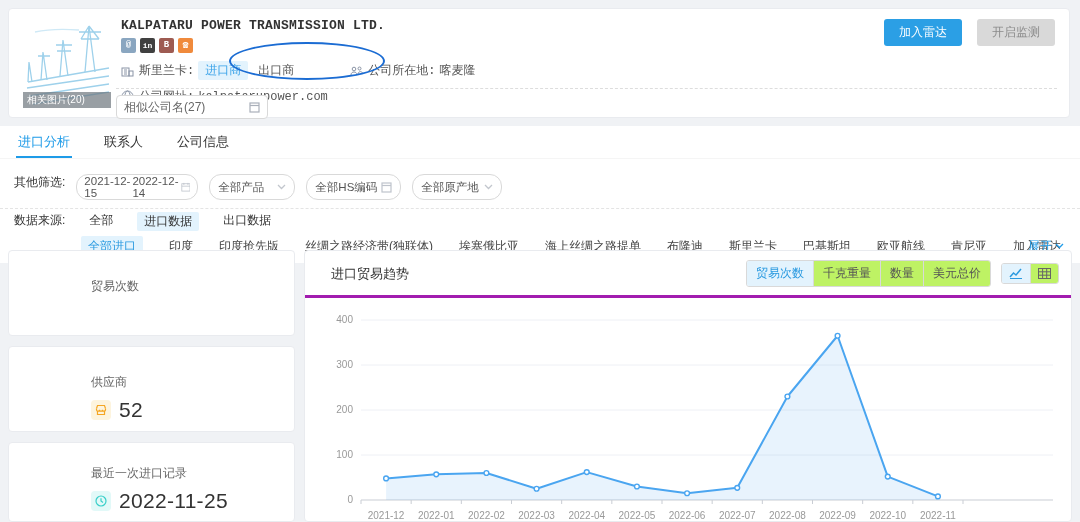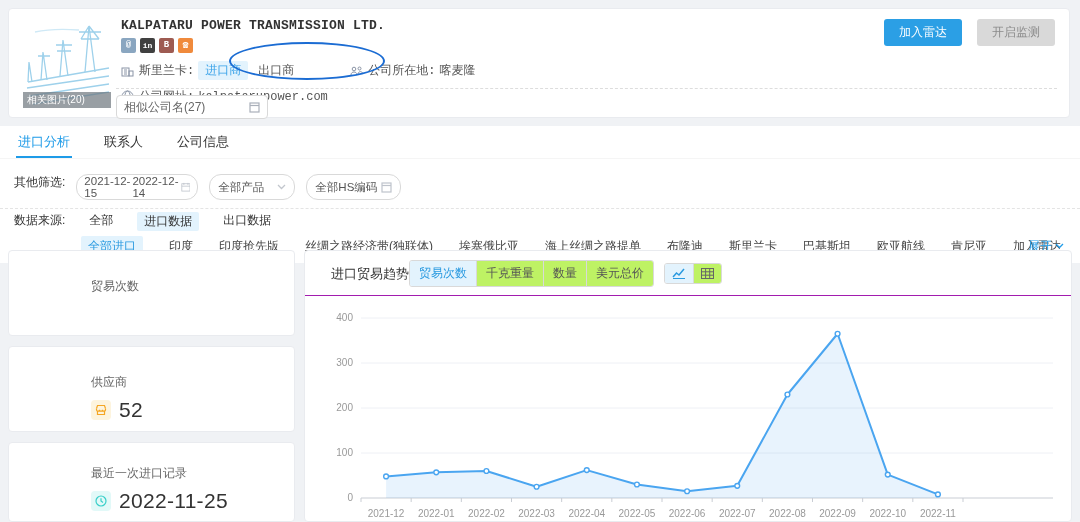--- a/index.html
+++ b/index.html
@@ -48,21 +48,21 @@
   
   .stat-card{position:absolute;left:8px;width:287px;}
   .stat-inner{padding:27px 0 0 82px;}
   .stat-label{color:#666;font-size:12px;}
   .stat-valrow{display:flex;align-items:center;gap:8px;margin-top:7px;}
   .stat-val{font-size:21px;color:#333;font-weight:500;letter-spacing:.3px;}
   .ic-badge{width:20px;height:20px;border-radius:4px;display:flex;align-items:center;justify-content:center;}
 
   
   .chart-card{position:absolute;left:304px;top:250px;width:768px;height:272px;}
-  .chart-head{display:flex;align-items:center;padding:9px 12px 8px 26px;border-bottom:1px solid #a21caf;}
+  .chart-head{display:flex;justify-content:space-between;align-items:center;padding:9px 12px 8px 26px;border-bottom:3px solid #a21caf;}
   .chart-title{font-size:13px;color:#333;}
   .chart-ctrls{display:flex;gap:10px;align-items:center;}
   .seg-group{display:flex;border:1px solid #d9d9d9;border-radius:3px;overflow:hidden;}
   .seg{padding:4px 9px;font-size:12px;color:#555;border-left:1px solid #d9d9d9;cursor:pointer;background:#bef264;display:flex;align-items:center;}
   .seg:first-child{border-left:none;}
   .seg.active{background:#e3f3fd;color:#2a9ae0;}
   .seg.icon-seg{padding:4px 7px;}
   #trend-chart{display:block;margin:6px 0 0 10px;}
 </style>
 </head>
@@ -160,20 +160,26 @@
       <span>全部产品</span>
       <svg width="9" height="6" viewBox="0 0 9 6">
           <path d="M1 1l3.5 3.5L8 1" fill="none" stroke="#c2c6cd" stroke-width="1.3"></path>
         </svg>
     </div>
     <div class="box sel" style="width:95px">
       <span>全部HS编码</span>
       <svg width="11" height="11" viewBox="0 0 11 11">
           <rect x="1" y="1" width="9" height="9" fill="none" stroke="#bfc4cc" stroke-width="1.2"></rect>
           <path d="M1 3.5h9" stroke="#bfc4cc" stroke-width="1.2"></path>
+        </svg>
+    </div>
+    <div class="box sel" style="width:90px">
+      <span>全部原产地</span>
+      <svg width="9" height="6" viewBox="0 0 9 6">
+          <path d="M1 1l3.5 3.5L8 1" fill="none" stroke="#c2c6cd" stroke-width="1.3"></path>
         </svg>
     </div>
   </div>
 
   <div class="dashed-sep-full"></div>
 
   <div class="src-row1">
     <span>数据来源:</span>
     <span class="opt">全部</span>
     <span class="opt chip-blue" style="margin-left:24px">进口数据</span>

